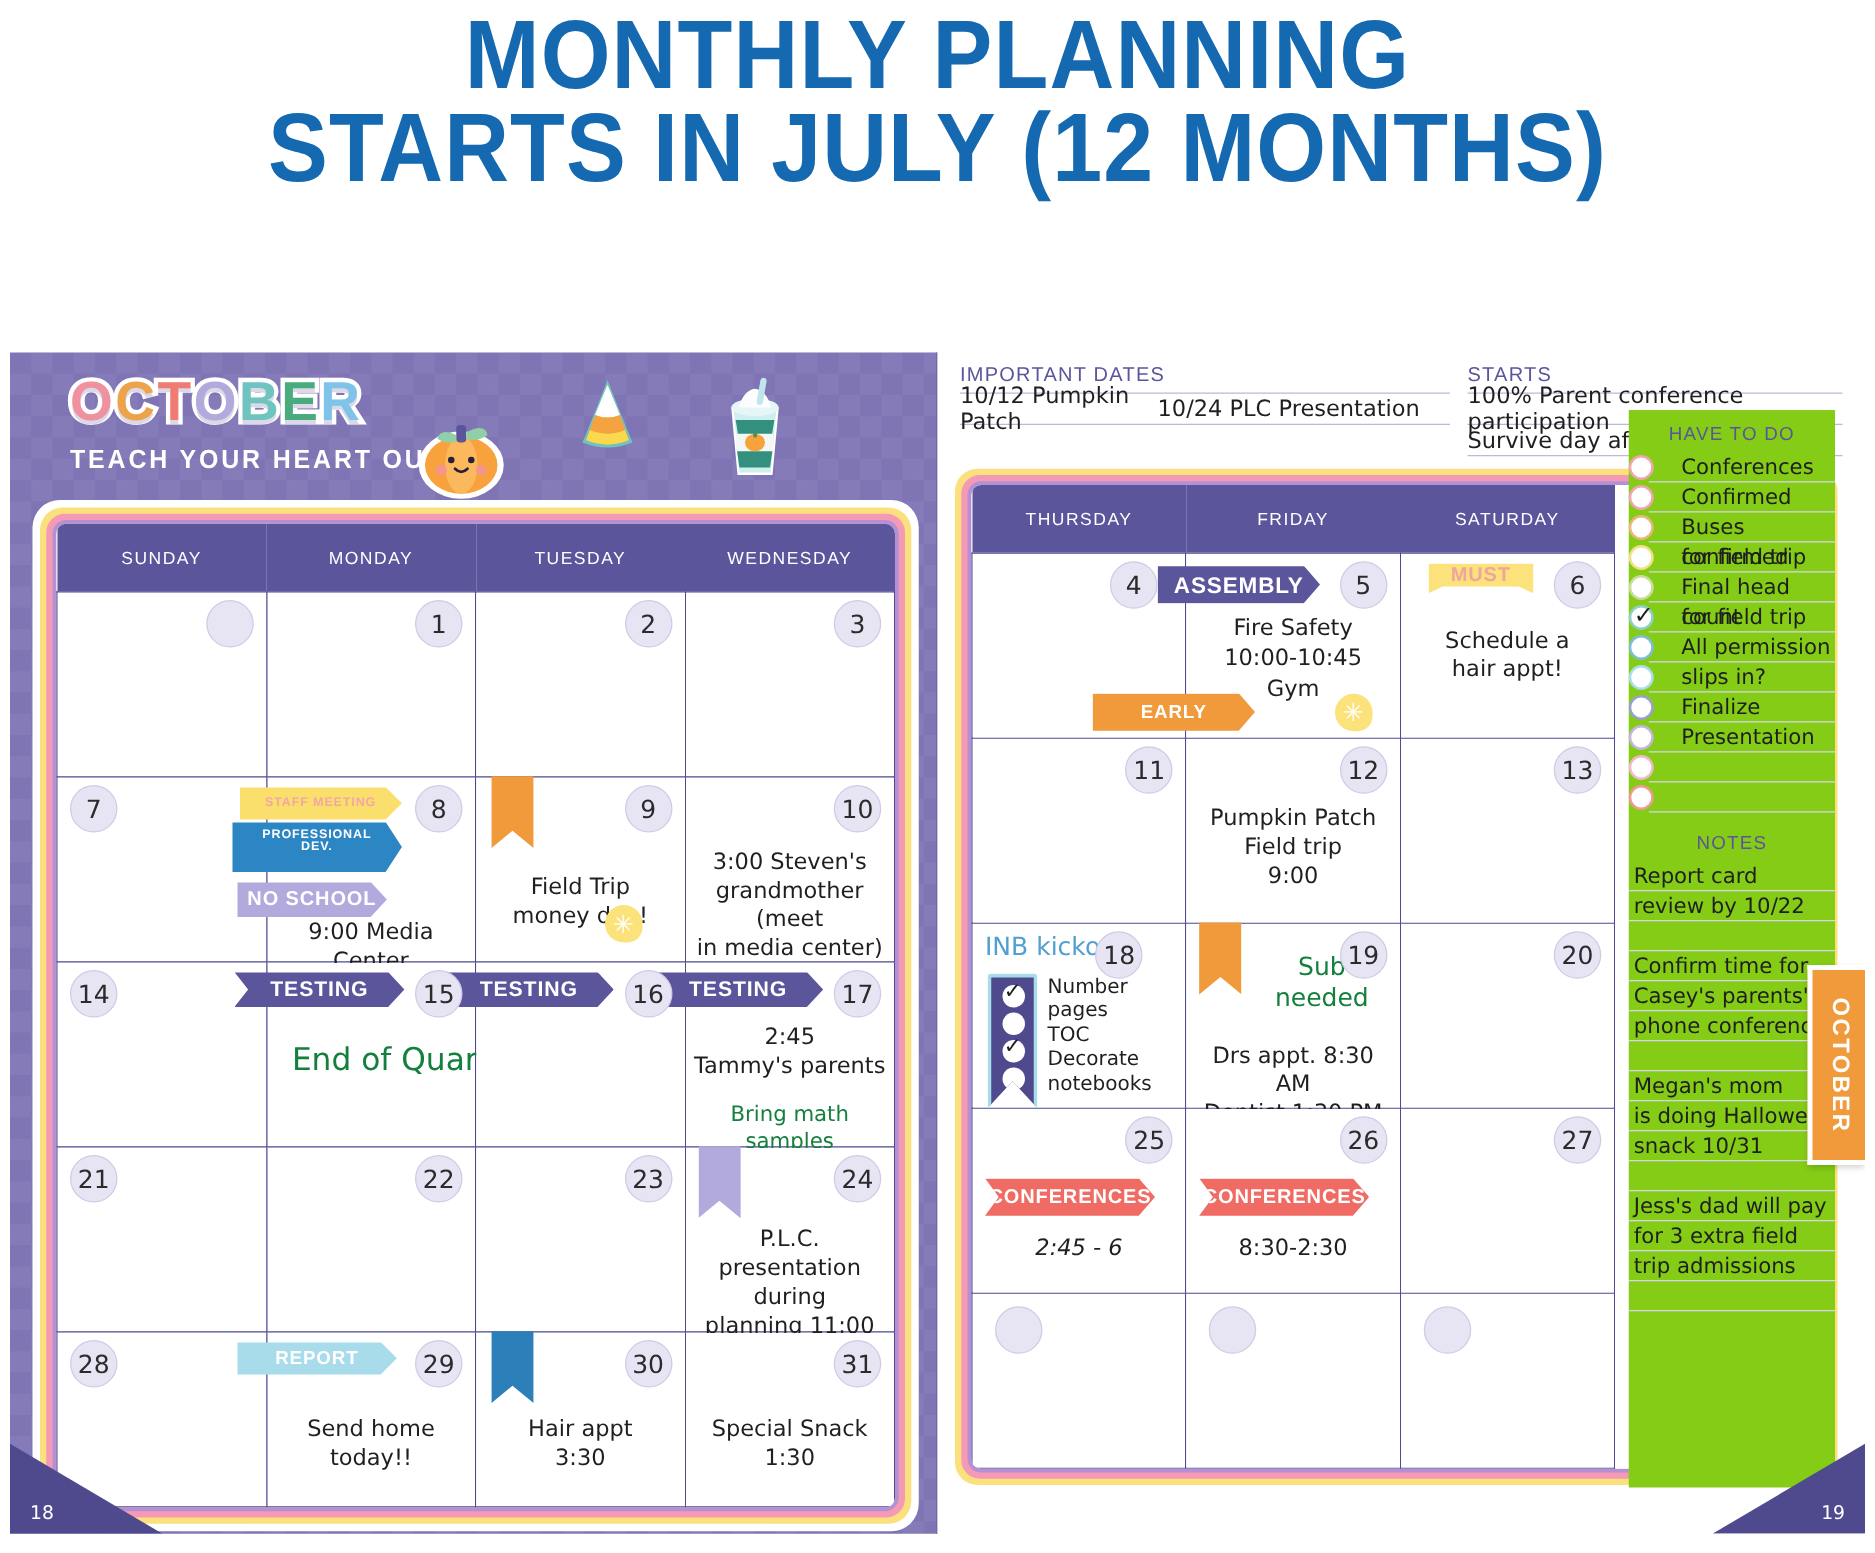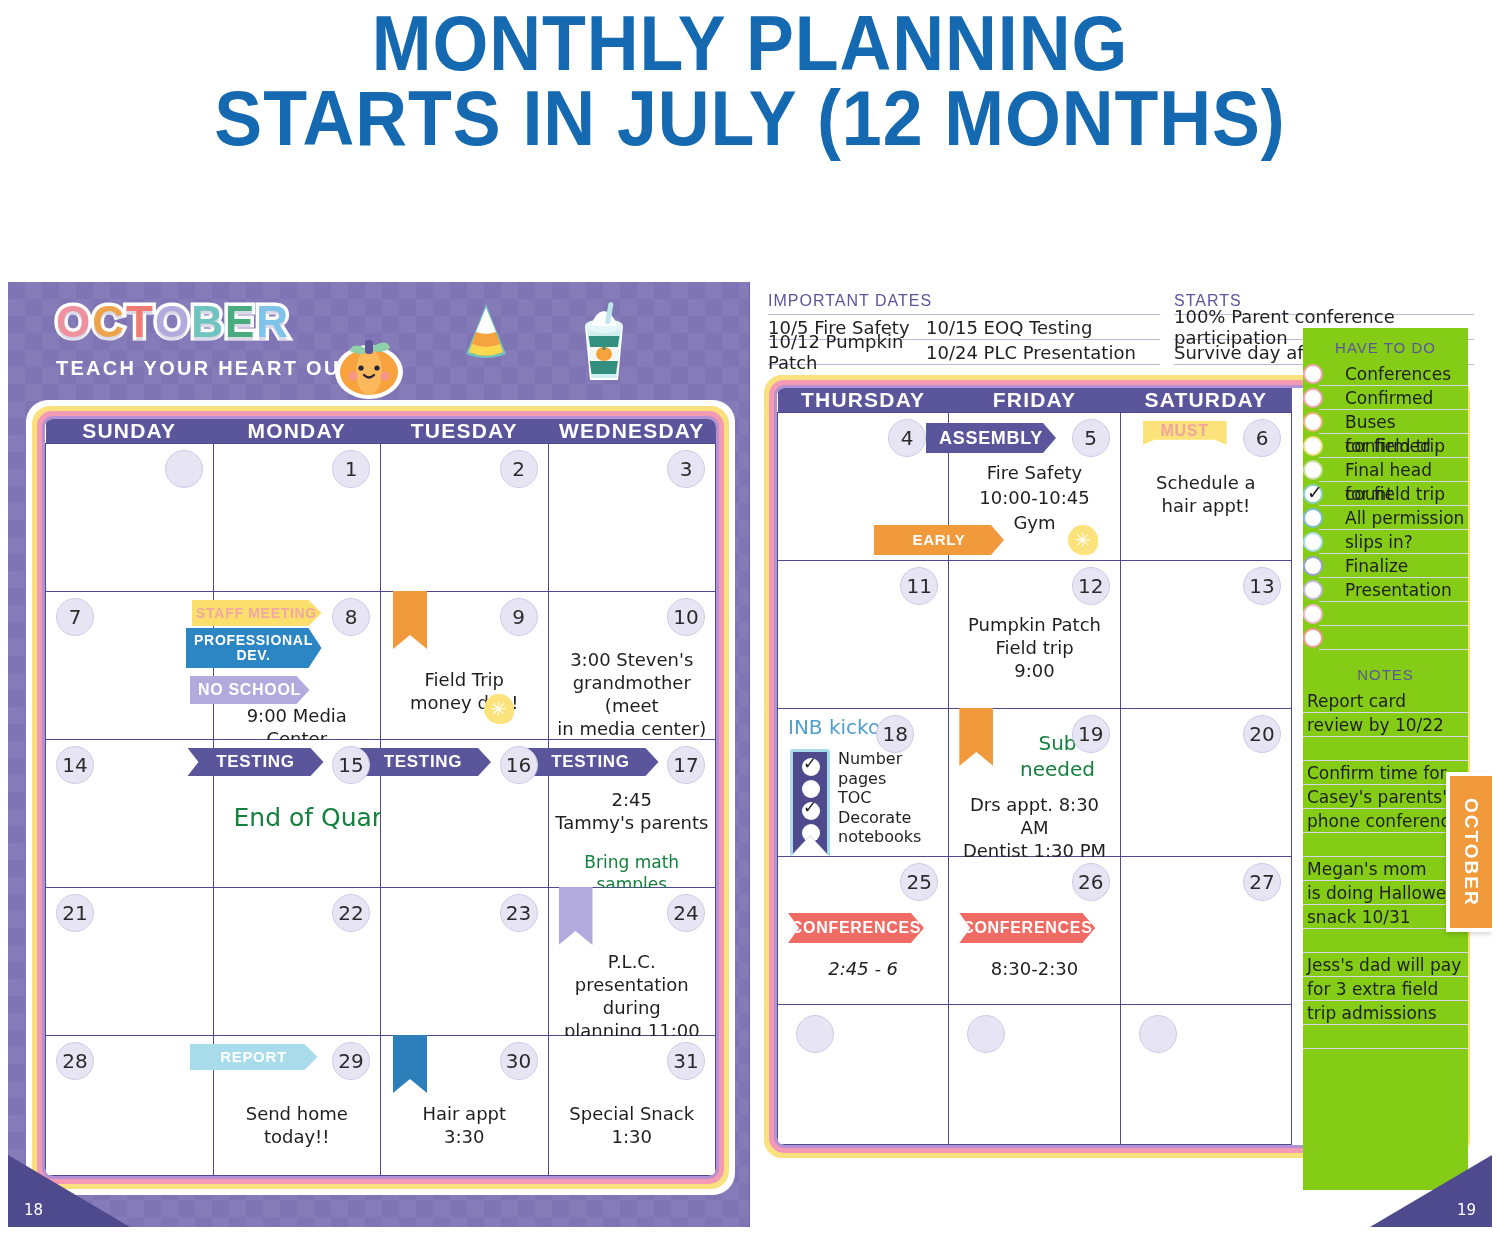--- a/index.html
+++ b/index.html
@@ -98,22 +98,22 @@
   }
   .rainbow .r2 { padding: 5px; border-radius: 18px; background: #fbe07e; }
   .rainbow .r3 { padding: 5px; border-radius: 15px; background: #f49ab4; }
   .rainbow .r4 { padding: 0px; border-radius: 11px; background: #ffffff; overflow:hidden; border: 3px solid #b391d4;}
 
   .rp { margin: 0 16px 0 8px; }
 
   
   .cal { width: 100%; border-collapse: collapse; background:#fff; table-layout: fixed;}
   .cal th {
-    background: #5b559b; color:#fff; font-weight: bold;
-    font-size: 21px; letter-spacing: 1.2px; height: 24px;
+    background: #5b559b; color:#fff; font-weight: normal;
+    font-size: 14px; letter-spacing: 1.2px; height: 54px;
     font-family: "Liberation Sans Narrow","Liberation Sans", sans-serif;
   }
   .cal td {
     border: 1px solid #4f4a8e;
     vertical-align: top; height: 148px; position: relative;
     background:#fff;
   }
   .cal tr:last-child td { height: 140px; }
   .daynum {
     position: absolute; top: 6px; width: 38px; height:38px; border-radius:50%;
@@ -129,21 +129,21 @@
     position:absolute; left:4px; right:4px;
     text-align:center; font-size: 18px; color:#1f1f1f; line-height: 1.28;
     font-family:"DejaVu Sans", sans-serif;
   }
   .note.red { color:#15803d; }
   .note.blue { color:#4f9fd0; }
 
   
   .banner {
     position:absolute; height: 26px; line-height:26px;
-    color:#fff; font-size: 14px; font-weight:bold; letter-spacing:0.7px;
+    color:#fff; font-size: 10px; font-weight:bold; letter-spacing:0.7px;
     text-align:center; font-family:"Liberation Sans Narrow","Liberation Sans", sans-serif;
     z-index:2;
   }
   .arrow { clip-path: polygon(0 0, calc(100% - 13px) 0, 100% 50%, calc(100% - 13px) 100%, 0 100%); }
   .arrow2 { clip-path: polygon(0 0, calc(100% - 13px) 0, 100% 50%, calc(100% - 13px) 100%, 0 100%, 11px 50%); }
   .b-purple { background:#5b559b; }
   .b-yellow { background:#fbdf6d; color:#f2a7a3; }
   .b-blue   { background:#2c86c4; }
   .b-lilac  { background:#b2aadd; }
   .b-orange { background:#f19a3c; }
@@ -426,24 +426,20 @@
     </div>
   </div>
 
   <div class="page right">
 
     <div class="infobar">
       <div class="infocol">
         <div class="infolabel">IMPORTANT DATES</div>
         <div class="ruled" id="important-dates">
             <div class="dates-row">
-              <span class="a">10/5 Fire Safety</span>
-              <span>10/15 EOQ Testing</span>
-            </div>
-            <div class="dates-row">
               <span class="a">10/12 Pumpkin Patch</span>
               <span>10/24 PLC Presentation</span>
             </div>
           </div>
       </div>
       <div class="infocol goals">
         <div class="infolabel">STARTS</div>
         <div class="ruled" id="goals-list">
             <div>100% Parent conference participation</div>
             <div>Survive day after Halloween!</div>
@@ -525,21 +521,21 @@
                         <div>notebooks</div>
                       </div>
                     </td>
                     <td>
                       <div class="daynum r">19</div>
                       <div class="ribbon rib-orange" style="left: 10px; top: -1px;"></div>
                       <div class="note red" style="top: 22px; font-size: 20px; left: 50px;">
                         <div>Sub</div>
                         <div>needed</div>
                       </div>
-                      <div class="note " style="top: 84px;">
+                      <div class="note " style="top: 94px;">
                         <div>Drs appt. 8:30 AM</div>
                         <div>Dentist 1:30 PM</div>
                       </div>
                     </td>
                     <td>
                       <div class="daynum r">20</div>
                     </td>
                     <td style="background: rgb(255, 255, 255); border-color: rgb(255, 255, 255); width: 165px;"></td>
                   </tr>
                   <tr>

